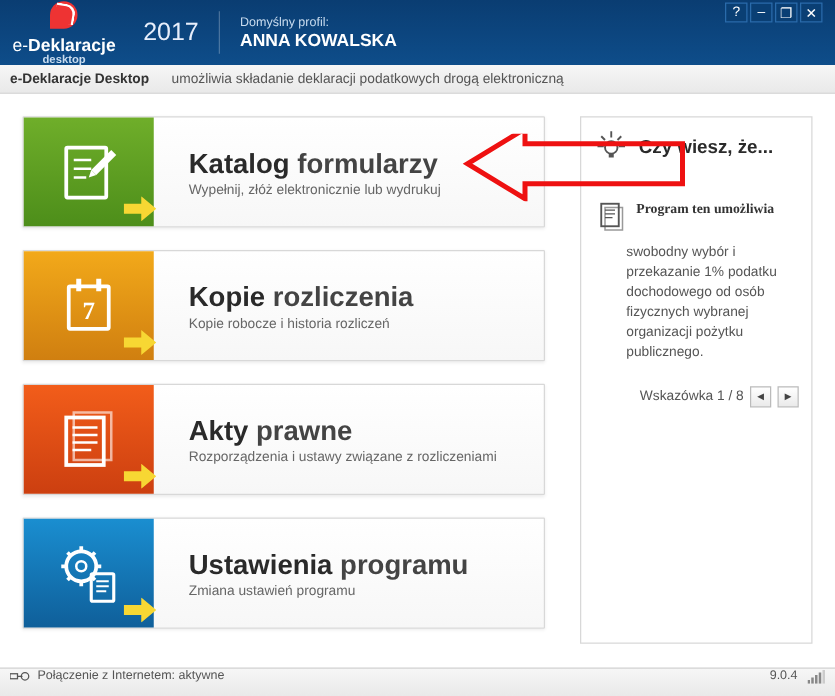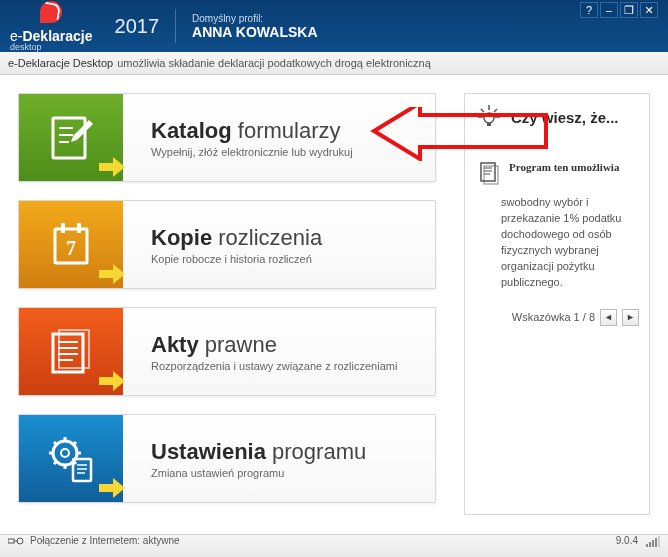--- a/index.html
+++ b/index.html
@@ -4,41 +4,41 @@
 <style>
 * { margin: 0; padding: 0; box-sizing: border-box; }
 html, body { width: 668px; height: 557px; font-family: "Segoe UI", Tahoma, sans-serif; overflow: hidden; }
 body { background: #fff; }
 
 .titlebar { height: 52px; background: linear-gradient(to bottom, #0a3d72, #0e4d8a); display: flex; align-items: center; padding: 0 10px; color: #fff; }
 .logo { display: flex; align-items: center; gap: 6px; flex-direction: column; }
 .logo-mark { width: 22px; height: 22px; background: #e33; border-radius: 50% 50% 50% 0; position: relative; }
 .logo-mark::after { content: ""; position: absolute; width: 14px; height: 14px; border: 2px solid #fff; border-left: 0; border-bottom: 0; border-radius: 0 50% 0 0; top: 2px; right: 2px; transform: rotate(10deg); }
 .logo-text { font-size: 14px; line-height: 1; }
-.logo-text .small { font-size: 9px; display: block; text-align: left; color: #c9dcef; }
+.logo-text .small { font-size: 9px; display: block; text-align: center; color: #c9dcef; font-weight: bold; }
 .year { font-size: 20px; color: #e7eefb; margin-left: 22px; font-weight: 300; }
 .vdiv { width: 1px; height: 34px; background: rgba(255,255,255,.25); margin: 0 16px; }
 .profile .lbl { font-size: 10px; color: #c9dcef; }
 .profile .name { font-size: 14px; font-weight: 700; color: #fff; }
 .win-btns { margin-left: auto; display: flex; gap: 2px; align-self: flex-start; margin-top: 2px; }
 .win-btn { width: 18px; height: 16px; background: #0a3f74; border: 1px solid #2a6bab; color: #fff; font-size: 11px; display: flex; align-items: center; justify-content: center; cursor: pointer; }
 
 .subhead { height: 23px; background: linear-gradient(to bottom, #f6f6f6, #e9e9e9); border-bottom: 1px solid #cfcfcf; display: flex; align-items: center; padding: 0 8px; font-size: 11px; color: #555; }
-.subhead .app { font-weight: 400; color: #333; margin-right: 4px; }
+.subhead .app { font-weight: 700; color: #333; margin-right: 18px; }
 
 .content { display: flex; height: 459px; }
 .left { width: 455px; padding: 18px 0 18px 18px; display: flex; flex-direction: column; gap: 18px; position: relative; }
 .right { flex: 1; padding: 18px 18px 18px 12px; }
 
 .card { position: relative; height: 89px; width: 418px; background: linear-gradient(to bottom, #fff, #f7f7f7); border: 1px solid #d8d8d8; border-radius: 1px; box-shadow: 0 1px 3px rgba(0,0,0,.08); display: flex; align-items: center; overflow: visible; cursor: pointer; }
 .card .iconbox { width: 104px; height: 100%; position: relative; display: flex; align-items: center; justify-content: center; }
 .card .iconbox .arrow { position: absolute; right: -2px; bottom: 4px; width: 26px; height: 20px; }
 .card .txt { padding-left: 28px; }
 .card .title { font-size: 22px; font-weight: 700; color: #2a2a2a; }
-.card .title .light { font-weight: 400; color: #444; }
+.card .title .light { font-weight: 700; color: #444; }
 .card .sub { font-size: 11px; color: #666; margin-top: 2px; }
 
 .ic-green { background: linear-gradient(to bottom, #6fae2a, #4d8e1a); }
 .ic-orange { background: linear-gradient(to bottom, #f2a91a, #d07f10); }
 .ic-redo { background: linear-gradient(to bottom, #f25d1a, #cc3f10); }
 .ic-blue { background: linear-gradient(to bottom, #1a8ed0, #0f5f9a); }
 
 .redarrow { position: absolute; top: 32px; left: 370px; pointer-events: none; z-index: 5; }
 
 .tips { border: 1px solid #d8d8d8; background: #fff; height: 422px; width: 186px; padding: 9px 10px; display: flex; flex-direction: column; }

